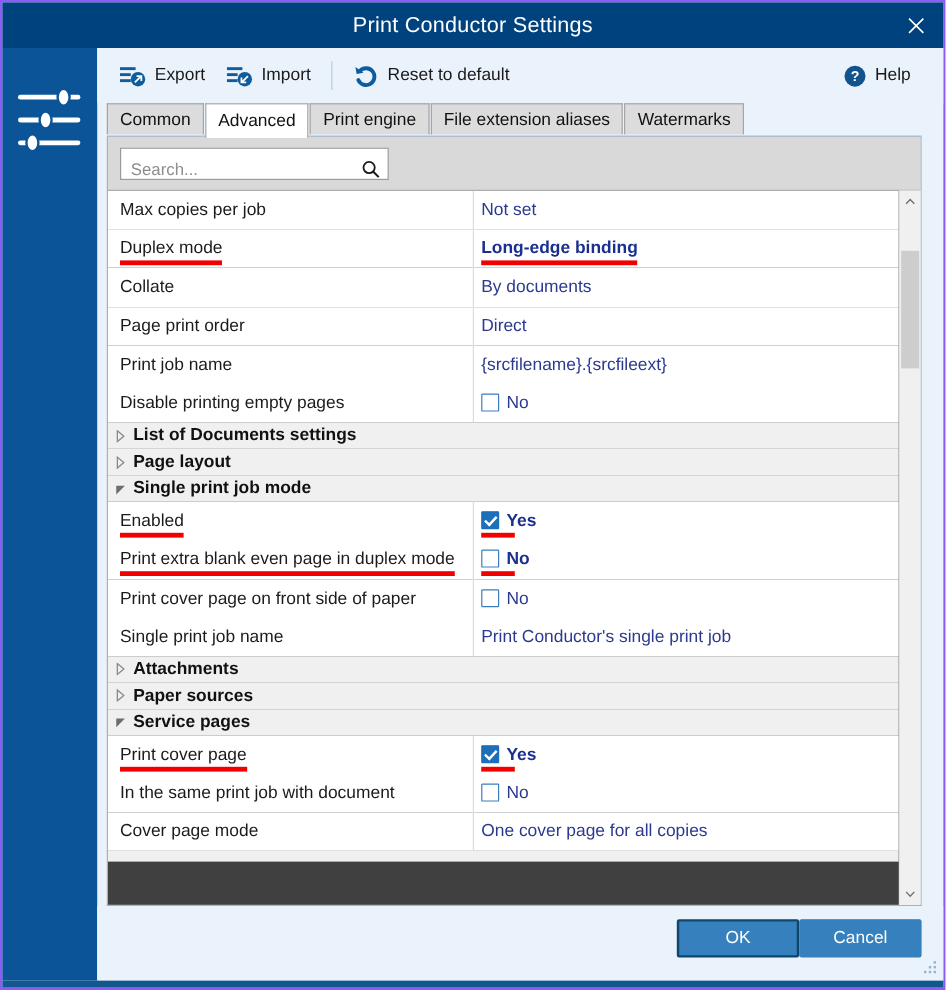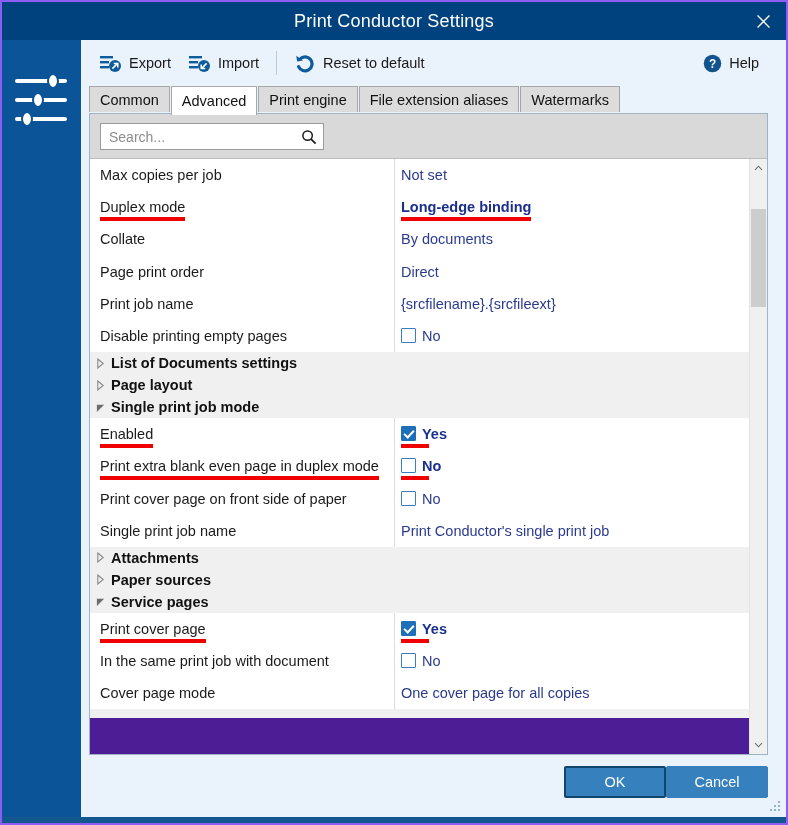--- a/index.html
+++ b/index.html
@@ -109,36 +109,36 @@
   }
   .search-bar {
     padding: 9px 10px 8px 10px;
     background: #d9d9d9;
     border-bottom: 1px solid #bdbdbd;
   }
   .search-box {
     width: 224px; height: 27px;
     background: #ffffff;
     border: 1px solid #9a9a9a;
-    display: flex; align-items: center;
+    display: flex; align-items: flex-end;
     padding: 0 6px 0 8px;
   }
   .search-box input {
     flex: 1; border: none; outline: none;
     font-family: "Liberation Sans", sans-serif;
     font-size: 14px; color: #222;
     background: transparent;
   }
   .search-box input::placeholder { color: #8d8d8d; }
   .search-icon { width: 16px; height: 16px; display:block; }
   
   .grid-wrap { flex: 1; min-height: 0; display: flex; }
   .grid {
     flex: 1; min-width: 0;
-    background: #4c1d95;
+    background: #404040;
     overflow: hidden;
     position: relative;
   }
   .row {
     display: flex;
     height: 32.2px;
     background: #ffffff;
     position: relative;
   }
   .row .cell-label {

